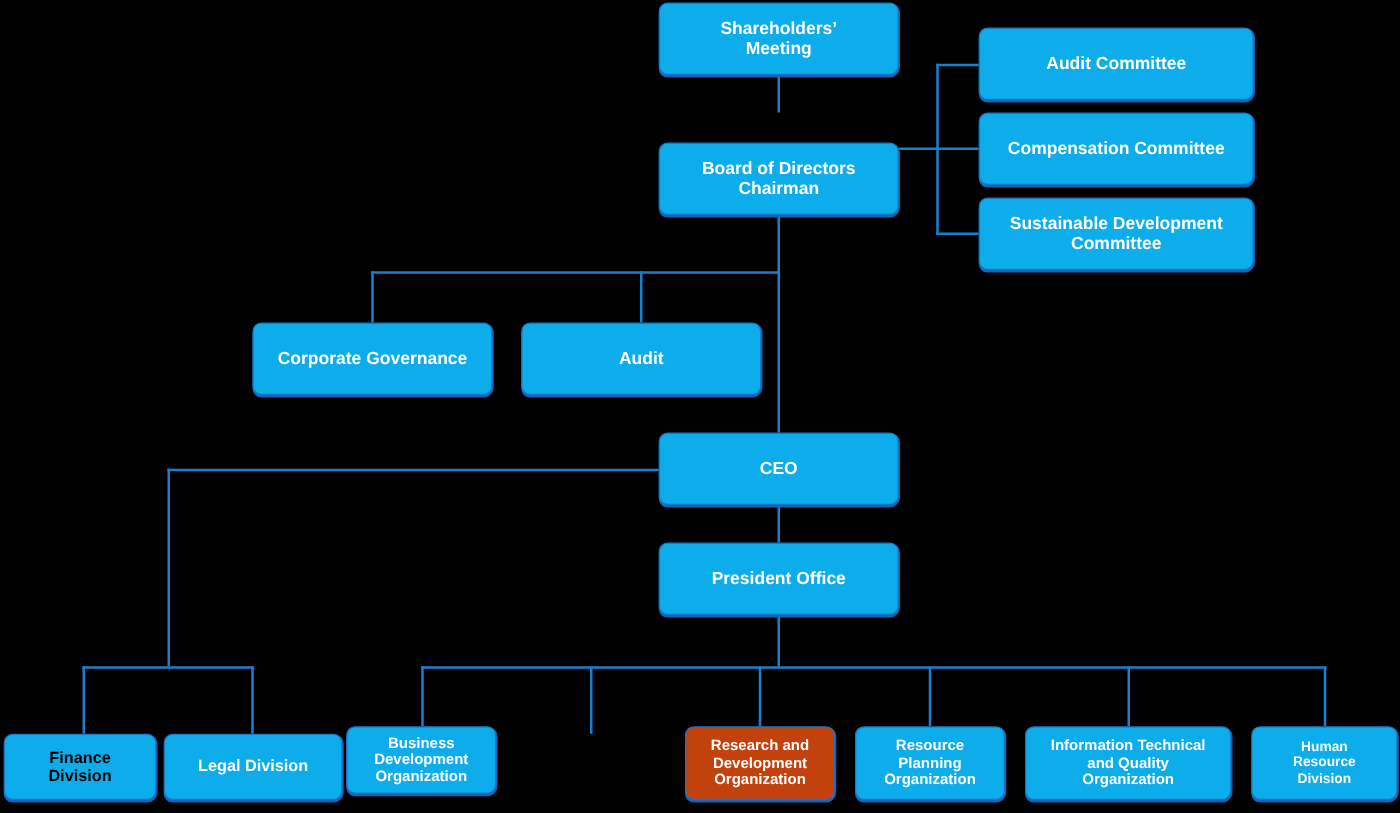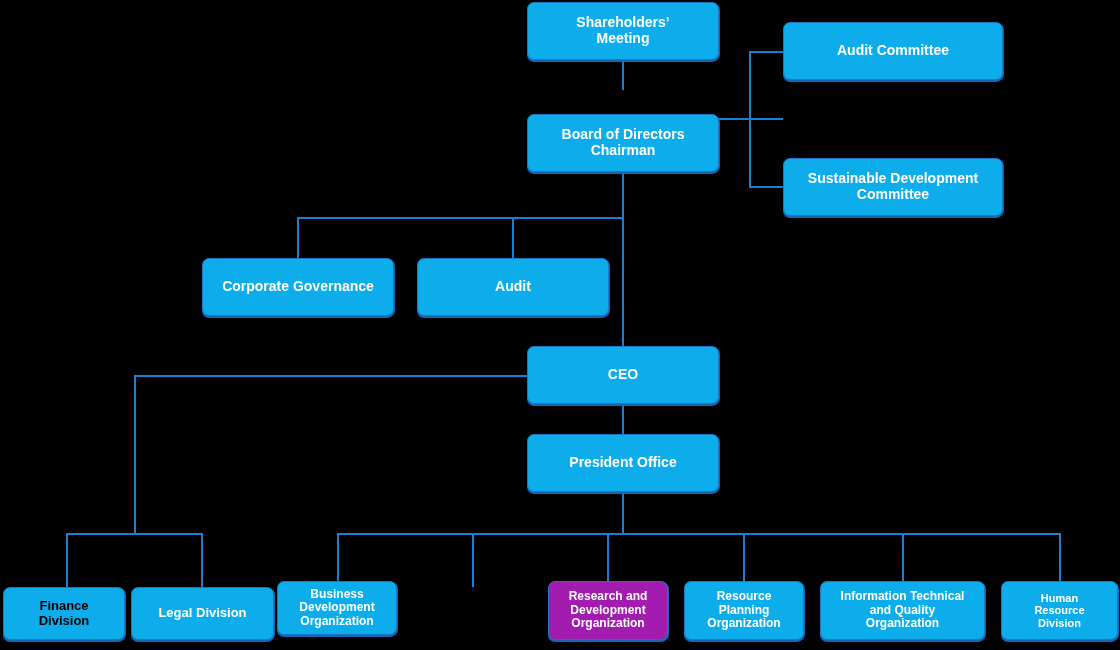--- a/index.html
+++ b/index.html
@@ -85,20 +85,23 @@
 
   <div class="node" style="left: 527px; top: 90px; width: 192px; height: 58px; font-size: 14px; background: rgb(12, 173, 234); color: rgb(255, 255, 255); margin-top: 24px;">
     <span class="node-label">Board of Directors
 Chairman</span>
   </div>
 
   <div class="node" style="left: 783px; top: 22px; width: 220px; height: 58px; font-size: 14px; background: rgb(12, 173, 234); color: rgb(255, 255, 255);">
     <span class="node-label">Audit Committee</span>
   </div>
 
+  <div class="node" style="left: 783px; top: 90px; width: 220px; height: 58px; font-size: 14px; background: rgb(12, 173, 234); color: rgb(255, 255, 255);">
+    <span class="node-label">Compensation Committee</span>
+  </div>
 
   <div class="node" style="left: 783px; top: 158px; width: 220px; height: 58px; font-size: 14px; background: rgb(12, 173, 234); color: rgb(255, 255, 255);">
     <span class="node-label">Sustainable Development
 Committee</span>
   </div>
 
   <div class="node" style="left: 202px; top: 258px; width: 192px; height: 58px; font-size: 14px; background: rgb(12, 173, 234); color: rgb(255, 255, 255);">
     <span class="node-label">Corporate Governance</span>
   </div>
 
@@ -123,21 +126,21 @@
     <span class="node-label">Legal Division</span>
   </div>
 
   <div class="node" style="left: 277px; top: 581px; width: 120px; height: 54px; font-size: 12px; background: rgb(12, 173, 234); color: rgb(255, 255, 255);">
     <span class="node-label">Business
 Development
 Organization</span>
   </div>
 
 
-  <div class="node" style="left: 548px; top: 581px; width: 120px; height: 59px; font-size: 12px; background: #a21caf; color: rgb(255, 255, 255);">
+  <div class="node" style="left: 548px; top: 581px; width: 120px; height: 59px; font-size: 12px; background: #c2410c; color: rgb(255, 255, 255);">
     <span class="node-label">Research and
 Development
 Organization</span>
   </div>
 
   <div class="node" style="left: 684px; top: 581px; width: 120px; height: 59px; font-size: 12px; background: rgb(12, 173, 234); color: rgb(255, 255, 255);">
     <span class="node-label">Resource
 Planning
 Organization</span>
   </div>

